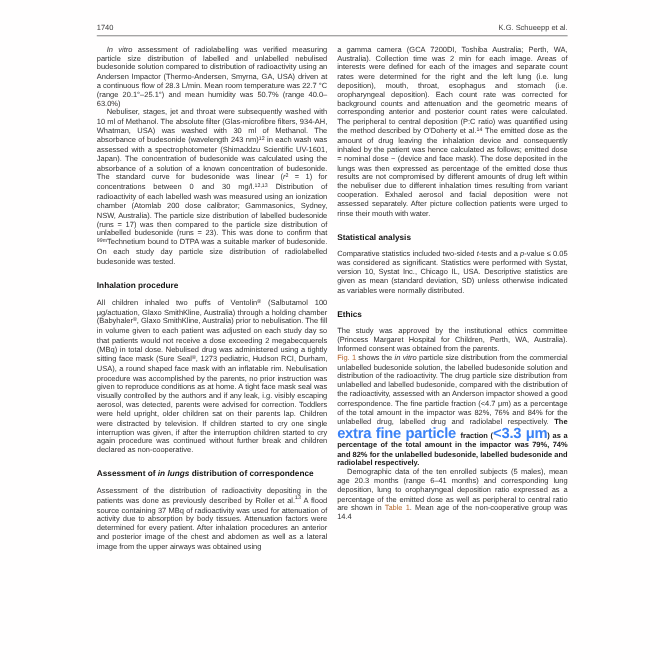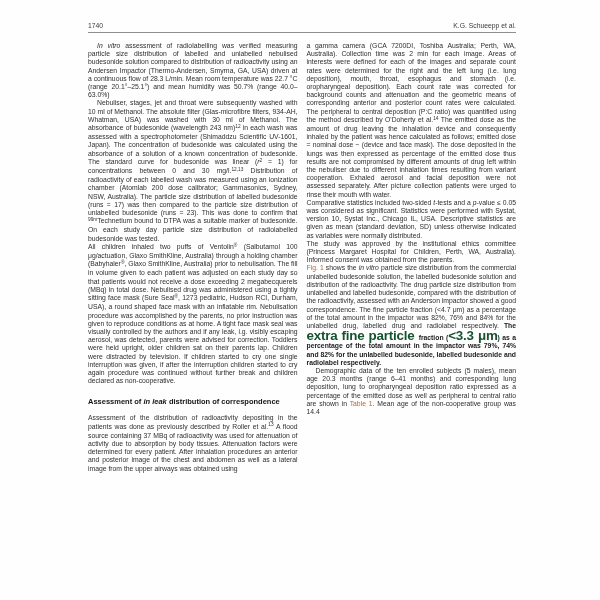--- a/index.html
+++ b/index.html
@@ -10,44 +10,47 @@
   .cols{display:flex;gap:9px;margin-top:9px;}
   .col{width:209.5px;}
   .para{font-size:6.8px;line-height:8.2px;text-align:justify;color:#2e2e2e;margin:0;}
   .indent{text-indent:9px;}
   .heading{font-size:7.5px;line-height:9px;font-weight:bold;color:#141414;margin:12px 0 8px 0;}
   .s-i{font-style:italic;}
   .s-bi{font-style:italic;font-weight:bold;}
   .s-sup{font-size:4.8px;position:relative;top:-2.2px;}
   .s-link{color:#b4682f;cursor:pointer;}
   .s-sb{font-weight:bold;color:#1b1b1b;}
-  .s-bb{font-weight:bold;font-size:13.4px;line-height:11px;letter-spacing:-0.2px;color:#14532d;}
+  .s-bb{font-weight:bold;font-size:13.4px;line-height:11px;letter-spacing:-0.2px;color:#3b82f6;}
 </style>
 </head>
 <body>
 
 <div class="page">
 
   <div class="pagehead">
     <span>1740</span>
     <span>K.G. Schueepp et al.</span>
   </div>
 
   <div class="cols">
 
     <div class="col">
       <p class="para indent"><span class="s-i">In vitro</span><span> assessment of radiolabelling was verified measuring particle size distribution of labelled and unlabelled nebulised budesonide solution compared to distribution of radioactivity using an Andersen Impactor (Thermo-Andersen, Smyrna, GA, USA) driven at a continuous flow of 28.3 L/min. Mean room temperature was 22.7 °C (range 20.1°–25.1°) and mean humidity was 50.7% (range 40.0–63.0%)</span></p>
       <p class="para indent"><span>Nebuliser, stages, jet and throat were subsequently washed with 10 ml of Methanol. The absolute filter (Glas-microfibre filters, 934-AH, Whatman, USA) was washed with 30 ml of Methanol. The absorbance of budesonide (wavelength 243 nm)</span><span class="s-sup">12</span><span> in each wash was assessed with a spectrophotometer (Shimaddzu Scientific UV-1601, Japan). The concentration of budesonide was calculated using the absorbance of a solution of a known concentration of budesonide. The standard curve for budesonide was linear (</span><span class="s-i">r</span><span class="s-sup">2</span><span> = 1) for concentrations between 0 and 30 mg/l.</span><span class="s-sup">12,13</span><span> Distribution of radioactivity of each labelled wash was measured using an ionization chamber (Atomlab 200 dose calibrator; Gammasonics, Sydney, NSW, Australia). The particle size distribution of labelled budesonide (runs = 17) was then compared to the particle size distribution of unlabelled budesonide (runs = 23). This was done to confirm that </span><span class="s-sup">99m</span><span>Technetium bound to DTPA was a suitable marker of budesonide. On each study day particle size distribution of radiolabelled budesonide was tested.</span></p>
+      <h2 class="heading">Inhalation procedure</h2>
       <p class="para"><span>All children inhaled two puffs of Ventolin</span><span class="s-sup">®</span><span> (Salbutamol 100 μg/actuation, Glaxo SmithKline, Australia) through a holding chamber (Babyhaler</span><span class="s-sup">®</span><span>, Glaxo SmithKline, Australia) prior to nebulisation. The fill in volume given to each patient was adjusted on each study day so that patients would not receive a dose exceeding 2 megabecquerels (MBq) in total dose. Nebulised drug was administered using a tightly sitting face mask (Sure Seal</span><span class="s-sup">®</span><span>, 1273 pediatric, Hudson RCI, Durham, USA), a round shaped face mask with an inflatable rim. Nebulisation procedure was accomplished by the parents, no prior instruction was given to reproduce conditions as at home. A tight face mask seal was visually controlled by the authors and if any leak, i.g. visibly escaping aerosol, was detected, parents were advised for correction. Toddlers were held upright, older children sat on their parents lap. Children were distracted by television. If children started to cry one single interruption was given, if after the interruption children started to cry again procedure was continued without further break and children declared as non-cooperative.</span></p>
-      <h2 class="heading"><span>Assessment of </span><span class="s-bi">in leak</span><span> distribution of correspondence</span></h2>
+      <h2 class="heading"><span>Assessment of </span><span class="s-bi">in lungs</span><span> distribution of correspondence</span></h2>
       <p class="para"><span>Assessment of the distribution of radioactivity depositing in the patients was done as previously described by Roller et al.</span><span class="s-sup">13</span><span> A flood source containing 37 MBq of radioactivity was used for attenuation of activity due to absorption by body tissues. Attenuation factors were determined for every patient. After inhalation procedures an anterior and posterior image of the chest and abdomen as well as a lateral image from the upper airways was obtained using</span></p>
     </div>
 
     <div class="col">
       <p class="para"><span>a gamma camera (GCA 7200DI, Toshiba Australia; Perth, WA, Australia). Collection time was 2 min for each image. Areas of interests were defined for each of the images and separate count rates were determined for the right and the left lung (i.e. lung deposition), mouth, throat, esophagus and stomach (i.e. oropharyngeal deposition). Each count rate was corrected for background counts and attenuation and the geometric means of corresponding anterior and posterior count rates were calculated. The peripheral to central deposition (P:C ratio) was quantified using the method described by O'Doherty et al.</span><span class="s-sup">14</span><span> The emitted dose as the amount of drug leaving the inhalation device and consequently inhaled by the patient was hence calculated as follows; emitted dose = nominal dose − (device and face mask). The dose deposited in the lungs was then expressed as percentage of the emitted dose thus results are not compromised by different amounts of drug left within the nebuliser due to different inhalation times resulting from variant cooperation. Exhaled aerosol and facial deposition were not assessed separately. After picture collection patients were urged to rinse their mouth with water.</span></p>
+      <h2 class="heading">Statistical analysis</h2>
       <p class="para"><span>Comparative statistics included two-sided </span><span class="s-i">t</span><span>-tests and a </span><span class="s-i">p</span><span>-value ≤ 0.05 was considered as significant. Statistics were performed with Systat, version 10, Systat Inc., Chicago IL, USA. Descriptive statistics are given as mean (standard deviation, SD) unless otherwise indicated as variables were normally distributed.</span></p>
+      <h2 class="heading">Ethics</h2>
       <p class="para"><span>The study was approved by the institutional ethics committee (Princess Margaret Hospital for Children, Perth, WA, Australia). Informed consent was obtained from the parents.</span></p>
       <p class="para"><span class="s-link">Fig. 1</span><span> shows the </span><span class="s-i">in vitro</span><span> particle size distribution from the commercial unlabelled budesonide solution, the labelled budesonide solution and distribution of the radioactivity. The drug particle size distribution from unlabelled and labelled budesonide, compared with the distribution of the radioactivity, assessed with an Anderson impactor showed a good correspondence. The fine particle fraction (&lt;4.7 μm) as a percentage of the total amount in the impactor was 82%, 76% and 84% for the unlabelled drug, labelled drug and radiolabel respectively. </span><span class="s-sb">The </span><span class="s-bb">extra fine particle </span><span class="s-sb">fraction (</span><span class="s-bb">&lt;3.3 μm</span><span class="s-sb">) as a percentage of the total amount in the impactor was 79%, 74% and 82% for the unlabelled budesonide, labelled budesonide and radiolabel respectively.</span></p>
       <p class="para indent"><span>Demographic data of the ten enrolled subjects (5 males), mean age 20.3 months (range 6–41 months) and corresponding lung deposition, lung to oropharyngeal deposition ratio expressed as a percentage of the emitted dose as well as peripheral to central ratio are shown in </span><span class="s-link">Table 1</span><span>. Mean age of the non-cooperative group was 14.4</span></p>
     </div>
 
   </div>
 </div>
 
 </body></html>

